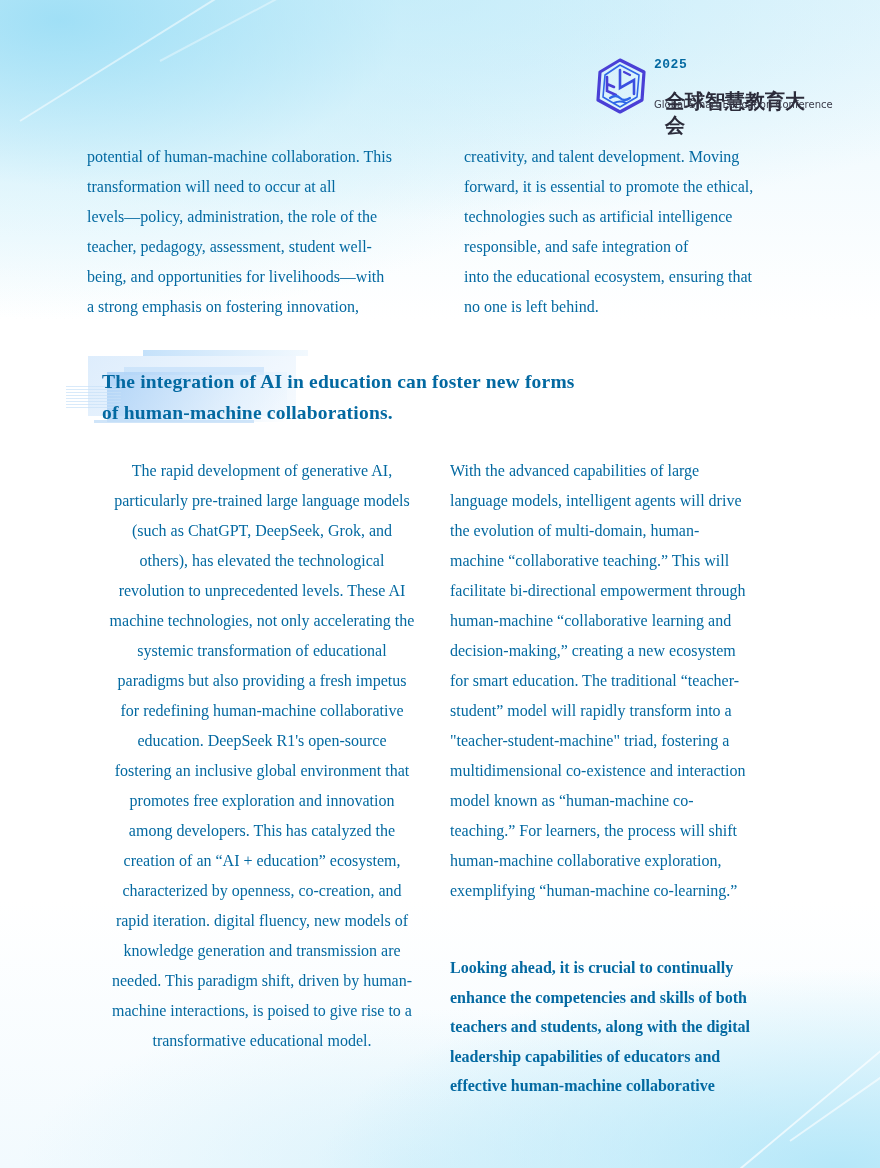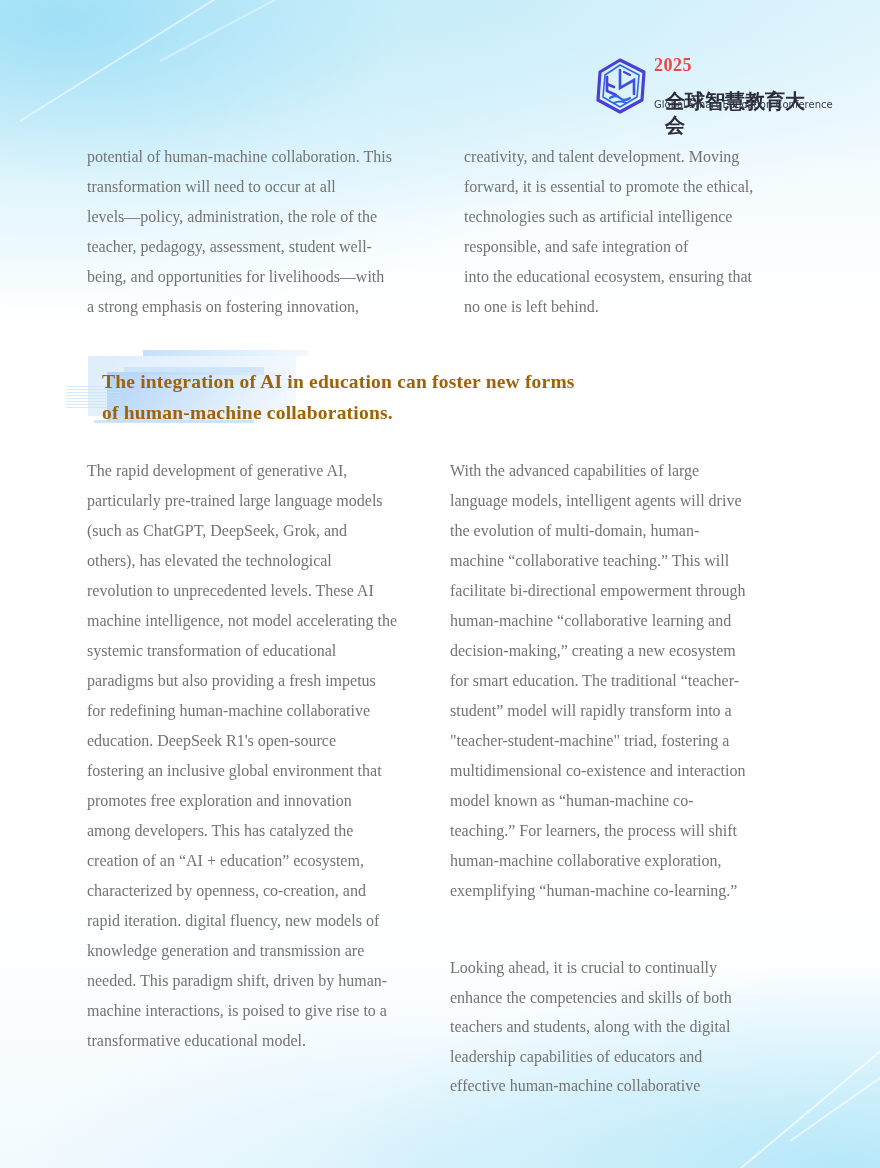--- a/index.html
+++ b/index.html
@@ -21,53 +21,53 @@
       position: absolute; height: 2px; background: rgba(255,255,255,0.75);
       transform-origin: left center; z-index: 0;
     }
     .content { position: absolute; inset: 0; z-index: 1; }
 
     
     .logo { position: absolute; left: 594px; top: 56px; width: 220px; height: 60px; }
     .logo-mark { position: absolute; left: 0; top: 2px; width: 54px; height: 56px; }
     .logo-year {
       position: absolute; left: 60px; top: 0px;
-      font-family: Liberation Serif, serif; font-weight: bold;
-      font-size: 18px; color: #ef4444; letter-spacing: 0.5px; line-height: 18px;
+      font-family: Liberation Mono, monospace; font-weight: bold;
+      font-size: 13px; color: #0369a1; letter-spacing: 0.5px; line-height: 18px;
     }
     .logo-cn {
       position: absolute; left: 71px; top: 17px;
       font-family: "DejaVu Sans", sans-serif; font-weight: bold;
       font-size: 20px; color: #2b2b3a; line-height: 24px; letter-spacing: 0px; margin-top: 16px;
     }
     .logo-en {
       position: absolute; left: 60px; top: 44px;
       font-family: "DejaVu Sans", sans-serif;
       font-size: 10px; color: #3a3a48; line-height: 10px; white-space: nowrap;
     }
 
     
     .col {
       position: absolute; width: 350px;
-      font-size: 16px; line-height: 30px; color: #737373;
+      font-size: 16px; line-height: 30px; color: #0369a1;
     }
     .line { display: block; white-space: nowrap; height: 30px; }
     .col-tl { left: 87px; top: 142px; }
     .col-tr { left: 448px; top: 142px; margin-left: 16px; }
-    .col-bl { left: 87px; top: 456px; }
+    .col-bl { left: 87px; top: 456px; text-align: center; }
     .col-br { left: 450px; top: 456px; }
     .col-br2 { left: 450px; top: 953px; line-height: 29.5px; }
-    .col-br2 .line { height: 29.5px; }
+    .col-br2 .line { height: 29.5px; font-weight: bold; }
 
     
     .heading-deco { position: absolute; left: 0; top: 0; z-index: 0; }
     .heading {
       position: absolute; left: 102px; top: 366px; z-index: 2;
       font-family: "Liberation Serif", serif; font-weight: bold;
-      font-size: 19.5px; line-height: 31px; color: #a16207; letter-spacing: 0.2px;
+      font-size: 19.5px; line-height: 31px; color: #0369a1; letter-spacing: 0.2px;
     }
     .heading .line { height: 31px; }
     .deco { position: absolute; }
   </style>
 </head>
 <body>
 
 <div class="page-bg"></div>
 <div class="bg-streak" style="left:20px; top:120px; width:260px; transform:rotate(-32deg); opacity:0.7;"></div>
 <div class="bg-streak" style="left:160px; top:60px; width:220px; transform:rotate(-28deg); opacity:0.5;"></div>
@@ -120,21 +120,21 @@
     <span class="line">The integration of AI in education can foster new forms</span>
     <span class="line">of human-machine collaborations.</span>
   </div>
 
   <div class="col col-bl">
     <span class="line">The rapid development of generative AI,</span>
     <span class="line">particularly pre-trained large language models</span>
     <span class="line">(such as ChatGPT, DeepSeek, Grok, and</span>
     <span class="line">others), has elevated the technological</span>
     <span class="line">revolution to unprecedented levels. These AI</span>
-    <span class="line">machine intelligence, not model accelerating the</span>
+    <span class="line">machine technologies, not only accelerating the</span>
     <span class="line">systemic transformation of educational</span>
     <span class="line">paradigms but also providing a fresh impetus</span>
     <span class="line">for redefining human-machine collaborative</span>
     <span class="line">education. DeepSeek R1's open-source</span>
     <span class="line">fostering an inclusive global environment that</span>
     <span class="line">promotes free exploration and innovation</span>
     <span class="line">among developers. This has catalyzed the</span>
     <span class="line">creation of an “AI + education” ecosystem,</span>
     <span class="line">characterized by openness, co-creation, and</span>
     <span class="line">rapid iteration. digital fluency, new models of</span>

